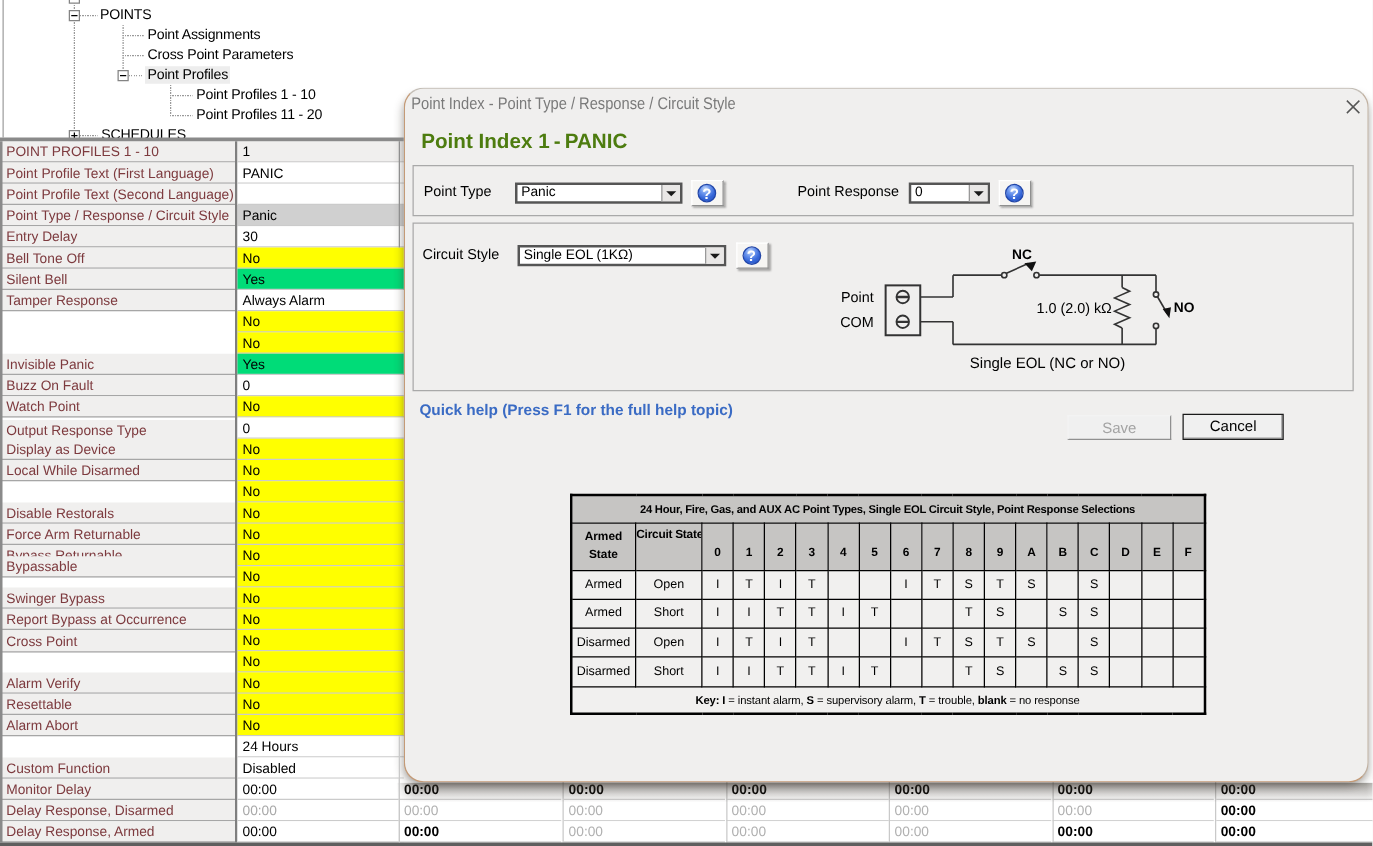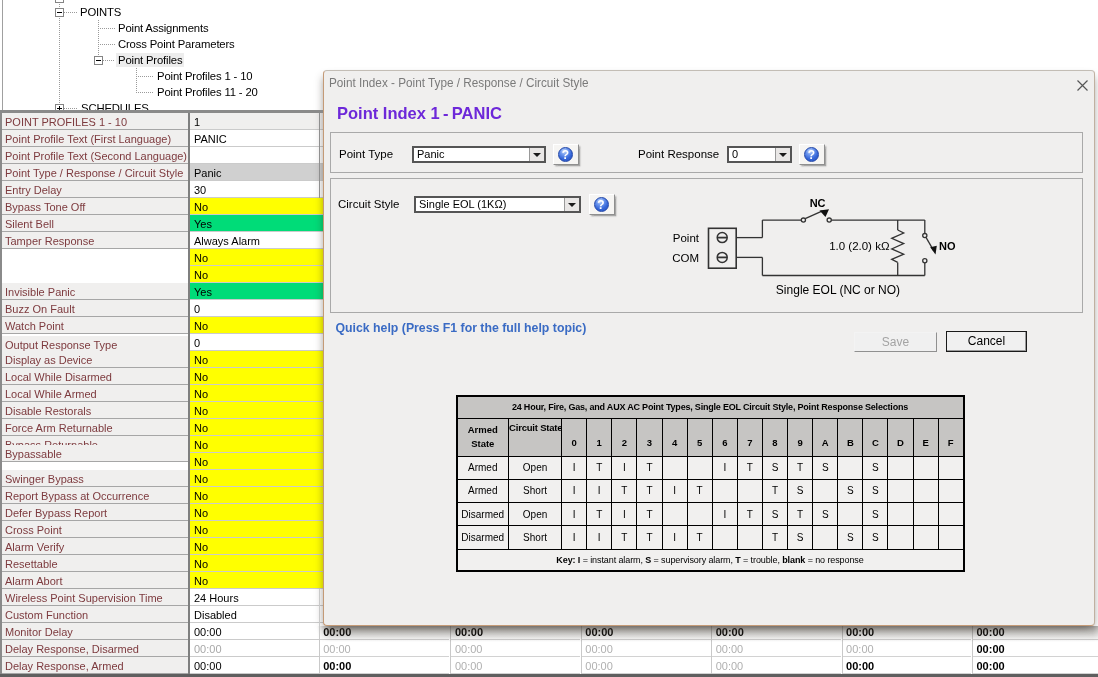--- a/index.html
+++ b/index.html
@@ -9,25 +9,25 @@
 .tb {position:absolute;width:9px;height:9px;border:1px solid #848484;background:#fff}
 .tb .mh {position:absolute;left:1px;right:1px;top:3px;height:1px;background:#000;display:block}
 .tb .mv {position:absolute;top:1px;bottom:1px;left:3px;width:1px;background:#000;display:block}
 .tl {position:absolute;font-size:11.3px;letter-spacing:-.15px;color:#000;white-space:nowrap;height:14px;line-height:14px;z-index:2}
 .tl.hl {background:#ededed;padding:0 2px;margin-left:-2px;z-index:1}
 
 .lcell {position:absolute;left:0;width:188px;height:17px;line-height:19px;background:#f0efee;color:#7d3a3e;font-size:11px;padding-left:5px;border-bottom:1px solid #a6a6a6;white-space:nowrap;overflow:hidden}
 .vcell {position:absolute;left:190px;width:133px;height:17px;line-height:19px;font-size:11px;padding-left:4px;border-bottom:1px solid #cbcbcb;white-space:nowrap;overflow:hidden}
 .bcell {position:absolute;height:17px;line-height:19px;font-size:11px;padding-left:4px;border-bottom:1px solid #d2d2d2;background:#fff}
 
-#dlg {position:absolute;left:323px;top:70px;width:772px;height:556px;background:#f0efee;border:1px solid;border-color:#c3bdb5 #c0b0a0 #c49a76 #c49a76;border-radius:4px;
+#dlg {position:absolute;left:323px;top:70px;width:772px;height:556px;background:#f0efee;border:1px solid;border-color:#c3bdb5 #c0b0a0 #c49a76 #c49a76;border-radius:16px;
 box-shadow:-3px 4px 8px -3px rgba(55,48,40,.4), 3px 4px 8px -3px rgba(55,48,40,.35);}
 #dlg .ttext {position:absolute;left:5px;top:4px;font-size:13.5px;color:#7a7a7a;white-space:nowrap;transform:scaleX(.87);transform-origin:0 50%}
 #dlg .close {position:absolute;left:752px;top:8px;width:13px;height:13px}
-#dlg .head {position:absolute;left:13px;top:33px;font-size:16.5px;font-weight:bold;color:#6d28d9;white-space:nowrap}
+#dlg .head {position:absolute;left:13px;top:33px;font-size:16.5px;font-weight:bold;color:#4d7c0f;white-space:nowrap}
 .gbox {position:absolute;left:6px;width:753px;border:1px solid #a9a9a9;background:#f0efee}
 .dlab {position:absolute;font-size:11.5px;color:#000;white-space:nowrap;height:15px;line-height:15px}
 .dd {position:absolute;height:17px;background:#fff;border:2px solid #555;}
 .dd span {position:absolute;left:3px;top:0;font-size:11px;line-height:13px;color:#000;white-space:nowrap}
 .dd .da {position:absolute;right:0;top:0;bottom:0;width:15px;background:#e9e7e6;border-left:1px solid #999}
 .dd .tri {position:absolute;left:3px;top:5px;width:0;height:0;border-left:4px solid transparent;border-right:4px solid transparent;border-top:4px solid #1a1a1a}
 .hb {position:absolute;width:26px;height:21px;background:#f6f5f3;border:1px solid;border-color:#ffffff #8f8f8f #8f8f8f #ffffff;box-shadow:1.5px 1.5px 1.5px rgba(0,0,0,.3)}
 .hc {position:absolute;left:4px;top:2px;width:15px;height:15px;border-radius:50%;background:radial-gradient(circle at 40% 25%,#cfe0fa 0%,#6d97ee 30%,#3465d8 62%,#2b56c0 100%);border:1px solid #2246a8;color:#fff;font-size:12px;font-weight:bold;text-align:center;line-height:14.5px}
 .circ {position:absolute;left:347px;top:126px}
 .ct {font-family:"Liberation Sans",sans-serif;font-size:11.5px;fill:#000}
@@ -90,65 +90,63 @@
 <div class="lcell" style="top:113px">POINT PROFILES 1 - 10</div>
 <div class="vcell" style="top:113px;background:#f0efee;color:#000">1</div>
 <div class="lcell" style="top:130px">Point Profile Text (First Language)</div>
 <div class="vcell" style="top:130px;background:#ffffff;color:#000">PANIC</div>
 <div class="lcell" style="top:147px">Point Profile Text (Second Language)</div>
 <div class="vcell" style="top:147px;background:#ffffff;color:#000"></div>
 <div class="lcell" style="top:164px">Point Type / Response / Circuit Style</div>
 <div class="vcell" style="top:164px;background:#d0d0d0;color:#000">Panic</div>
 <div class="lcell" style="top:181px">Entry Delay</div>
 <div class="vcell" style="top:181px;background:#ffffff;color:#000">30</div>
-<div class="lcell" style="top:198px">Bypass Tone Off</div>
+<div class="lcell" style="top:198px">Bell Tone Off</div>
 <div class="vcell" style="top:198px;background:#ffff00;color:#000">No</div>
 <div class="lcell" style="top:215px">Silent Bell</div>
 <div class="vcell" style="top:215px;background:#00dc78;color:#000">Yes</div>
 <div class="lcell" style="top:232px">Tamper Response</div>
 <div class="vcell" style="top:232px;background:#ffffff;color:#000">Always Alarm</div>
 <div class="vcell" style="top:249px;background:#ffff00;color:#000">No</div>
 <div class="vcell" style="top:266px;background:#ffff00;color:#000">No</div>
 <div class="lcell" style="top:283px">Invisible Panic</div>
 <div class="vcell" style="top:283px;background:#00dc78;color:#000">Yes</div>
 <div class="lcell" style="top:300px">Buzz On Fault</div>
 <div class="vcell" style="top:300px;background:#ffffff;color:#000">0</div>
 <div class="lcell" style="top:317px">Watch Point</div>
 <div class="vcell" style="top:317px;background:#ffff00;color:#000">No</div>
 <div class="lcell" style="top:336px">Output Response Type</div>
 <div class="vcell" style="top:334px;background:#ffffff;color:#000">0</div>
 <div class="lcell" style="top:351px">Display as Device</div>
 <div class="vcell" style="top:351px;background:#ffff00;color:#000">No</div>
 <div class="lcell" style="top:368px">Local While Disarmed</div>
 <div class="vcell" style="top:368px;background:#ffff00;color:#000">No</div>
-<div class="lcell" style="top:385px">Local While Armed</div>
 <div class="vcell" style="top:385px;background:#ffff00;color:#000">No</div>
 <div class="lcell" style="top:402px">Disable Restorals</div>
 <div class="vcell" style="top:402px;background:#ffff00;color:#000">No</div>
 <div class="lcell" style="top:419px">Force Arm Returnable</div>
 <div class="vcell" style="top:419px;background:#ffff00;color:#000">No</div>
 <div class="lcell" style="top:436px">Bypass Returnable</div>
 <div class="vcell" style="top:436px;background:#ffff00;color:#000">No</div>
 <div class="lcell" style="top:445px">Bypassable</div>
 <div class="vcell" style="top:453px;background:#ffff00;color:#000">No</div>
 <div class="lcell" style="top:470px">Swinger Bypass</div>
 <div class="vcell" style="top:470px;background:#ffff00;color:#000">No</div>
 <div class="lcell" style="top:487px">Report Bypass at Occurrence</div>
 <div class="vcell" style="top:487px;background:#ffff00;color:#000">No</div>
 <div class="lcell" style="top:504px">Defer Bypass Report</div>
 <div class="vcell" style="top:504px;background:#ffff00;color:#000">No</div>
-<div class="lcell" style="top:521px">Cross Point</div>
+<div class="lcell" style="top:505px">Cross Point</div>
 <div class="vcell" style="top:521px;background:#ffff00;color:#000">No</div>
 <div class="lcell" style="top:538px">Alarm Verify</div>
 <div class="vcell" style="top:538px;background:#ffff00;color:#000">No</div>
 <div class="lcell" style="top:555px">Resettable</div>
 <div class="vcell" style="top:555px;background:#ffff00;color:#000">No</div>
 <div class="lcell" style="top:572px">Alarm Abort</div>
 <div class="vcell" style="top:572px;background:#ffff00;color:#000">No</div>
-<div class="lcell" style="top:589px">Wireless Point Supervision Time</div>
 <div class="vcell" style="top:589px;background:#ffffff;color:#000">24 Hours</div>
 <div class="lcell" style="top:606px">Custom Function</div>
 <div class="vcell" style="top:606px;background:#ffffff;color:#000">Disabled</div>
 <div class="lcell" style="top:623px">Monitor Delay</div>
 <div class="vcell" style="top:623px;background:#ffffff;color:#000">00:00</div>
 <div class="lcell" style="top:640px">Delay Response, Disarmed</div>
 <div class="vcell" style="top:640px;background:#ffffff;color:#a8a8a8">00:00</div>
 <div class="lcell" style="top:657px">Delay Response, Armed</div>
 <div class="vcell" style="top:657px;background:#ffffff;color:#000">00:00</div>
 <div class="bcell" style="left:319.2px;top:623px;width:129.4px;color:#000;font-weight:bold">00:00</div>

